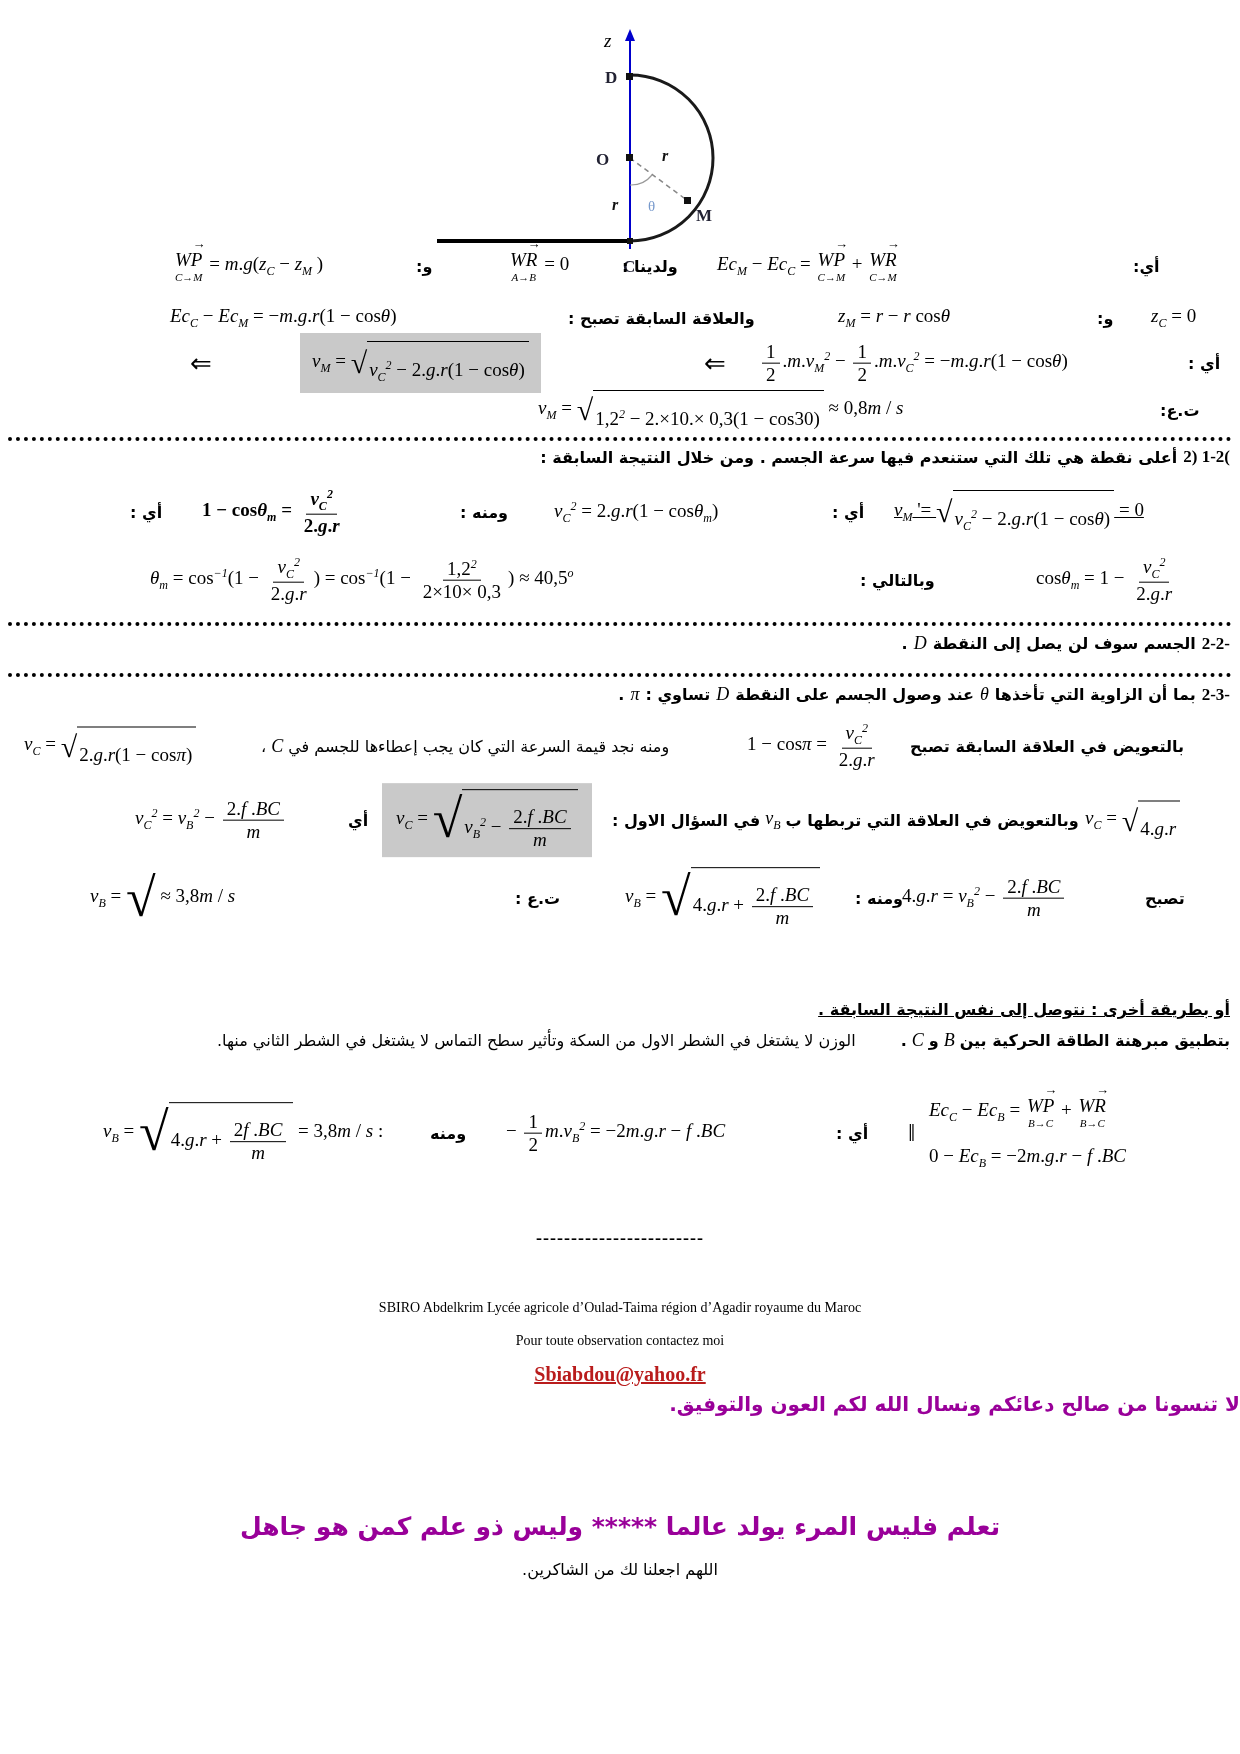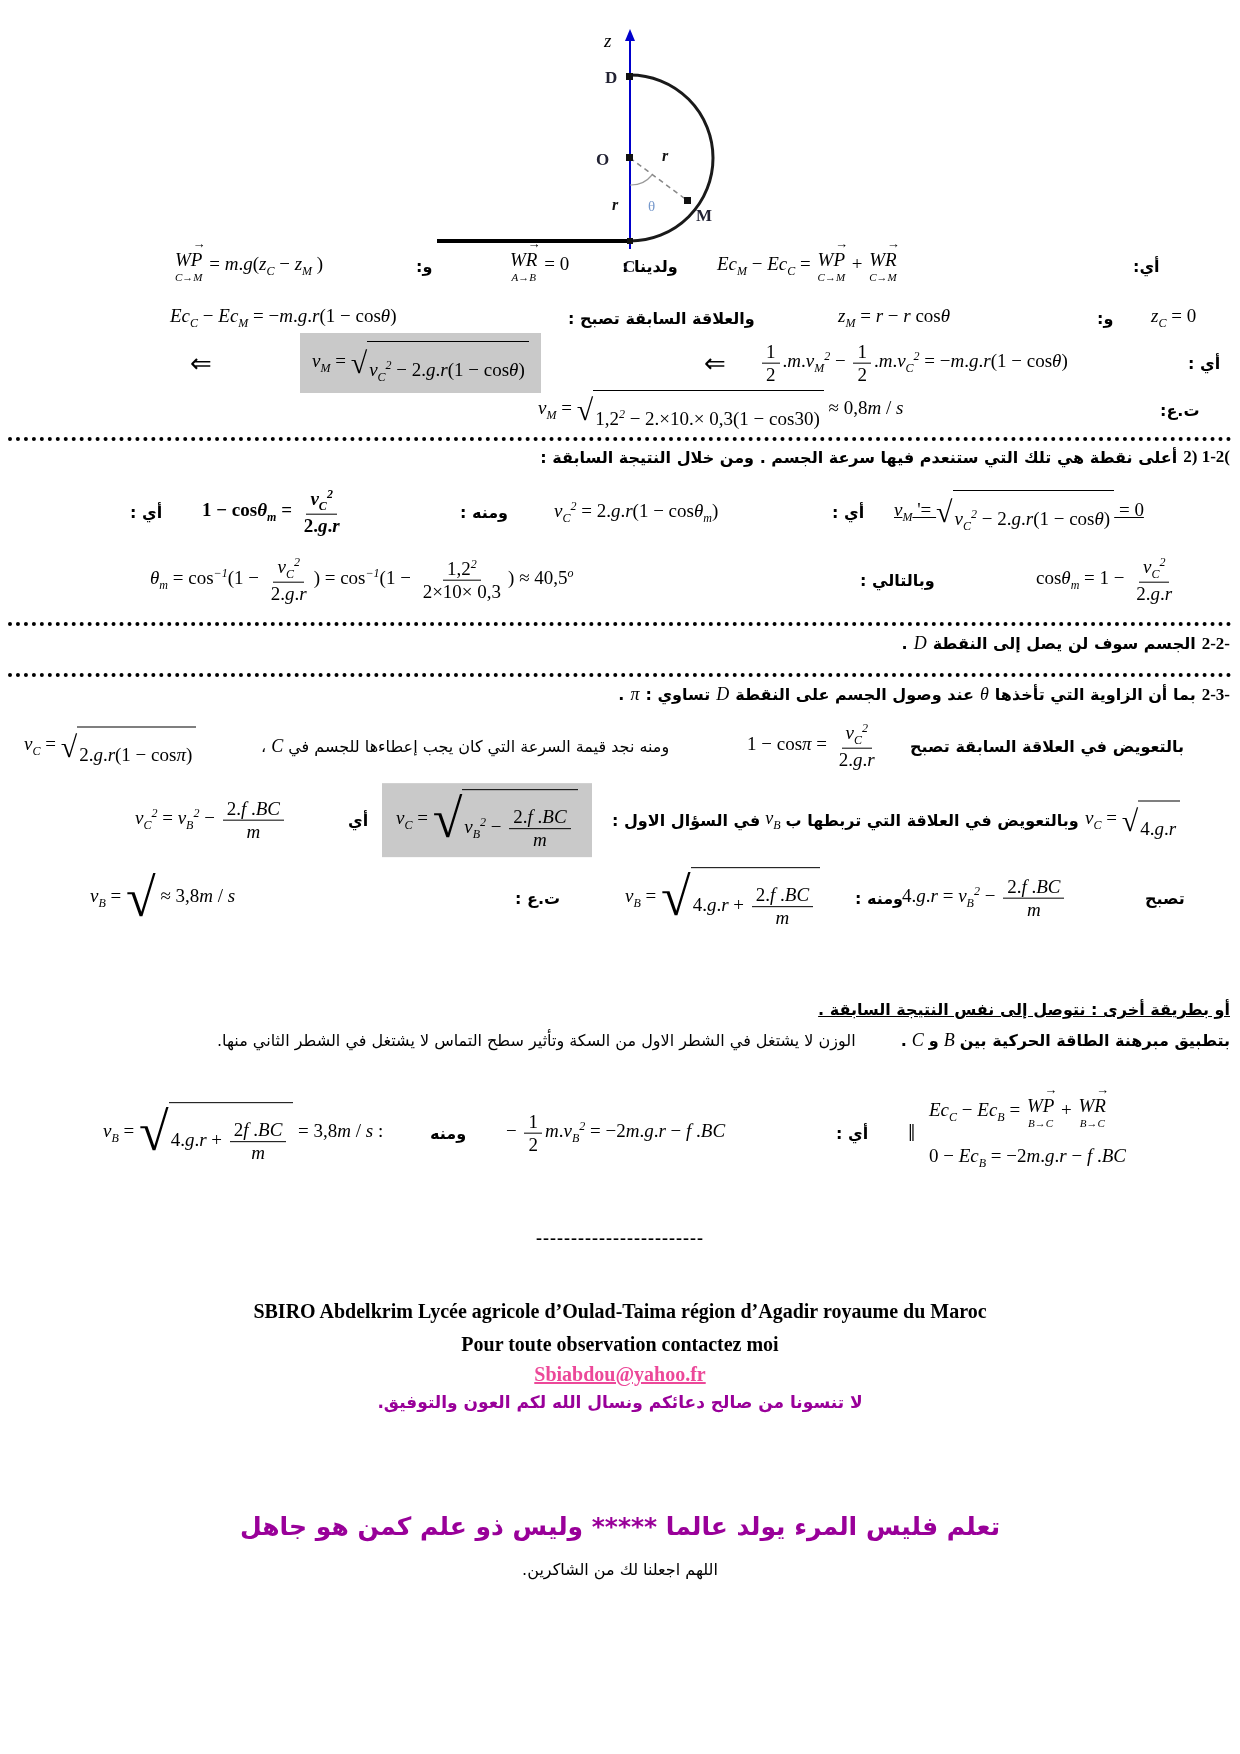--- a/index.html
+++ b/index.html
@@ -28,23 +28,23 @@
   .st .bot{font-size:11px;line-height:1;margin-top:2px;font-style:italic;}
   .hl{background:#c9c9c9;padding:8px 12px;}
   .hl2{background:#c9c9c9;padding:6px 14px;}
   .dots{position:absolute;left:8px;right:8px;border-top:4px dotted #000;height:0;}
   .rhead{position:absolute;right:10px;direction:rtl;display:flex;align-items:center;gap:6px;}
   .num{direction:ltr;unicode-bidi:isolate;font-family:"Liberation Serif",serif;
        font-weight:bold;font-size:17px;white-space:nowrap;}
   .mchip{direction:ltr;unicode-bidi:isolate;font-family:"Liberation Serif",serif;
          font-size:18px;font-style:italic;white-space:nowrap;}
   .center{position:absolute;left:0;width:1240px;text-align:center;}
-  .sig{font-size:20px;font-weight:bold;}
+  .sig{font-size:14px;font-weight:normal;}
   .email{font-size:20px;font-weight:bold;text-decoration:underline;}
-  .dua{font-family:"DejaVu Sans",sans-serif;font-size:17px;font-weight:bold;direction:rtl;}
+  .dua{font-family:"DejaVu Sans",sans-serif;font-size:20px;font-weight:bold;direction:rtl;text-align:right;}
   .wisdom{font-family:"DejaVu Sans",sans-serif;font-size:25px;font-weight:bold;direction:rtl;}
   .closing{font-family:"DejaVu Sans",sans-serif;font-size:16px;direction:rtl;}
   .underl{text-decoration:underline;}
   .stack2{display:flex;flex-direction:column;gap:16px;align-items:flex-start;}
   .arrowbig{font-size:26px;}
   .pipes{font-size:26px;}
   svg text{font-family:"Liberation Serif",serif;}
 </style>
 </head>
 <body>
@@ -294,21 +294,21 @@
   <span>------------------------</span>
 </div>
 
 <div class="center sig" style="top:1300px;">
   <span>SBIRO Abdelkrim   Lycée agricole d’Oulad-Taima région d’Agadir  royaume du Maroc</span>
 </div>
 <div class="center sig" style="top:1333px;">
   <span>Pour toute observation contactez moi</span>
 </div>
 <div class="center" style="top:1363px;">
-  <a href="#" class="email" style="color:#ec4899;">Sbiabdou@yahoo.fr</a>
+  <a href="#" class="email" style="color:#b91c1c;">Sbiabdou@yahoo.fr</a>
 </div>
 <div class="center dua" style="top:1392px;color:#990099;">
   <span>لا تنسونا من صالح دعائكم ونسال الله لكم العون والتوفيق.</span>
 </div>
 
 <div class="center wisdom" style="top:1512px;color:#990099;">
   <span>تعلم فليس المرء يولد عالما ***** وليس ذو علم كمن هو جاهل</span>
 </div>
 <div class="center closing" style="top:1560px;">
   <span>اللهم اجعلنا لك من الشاكرين.</span>

